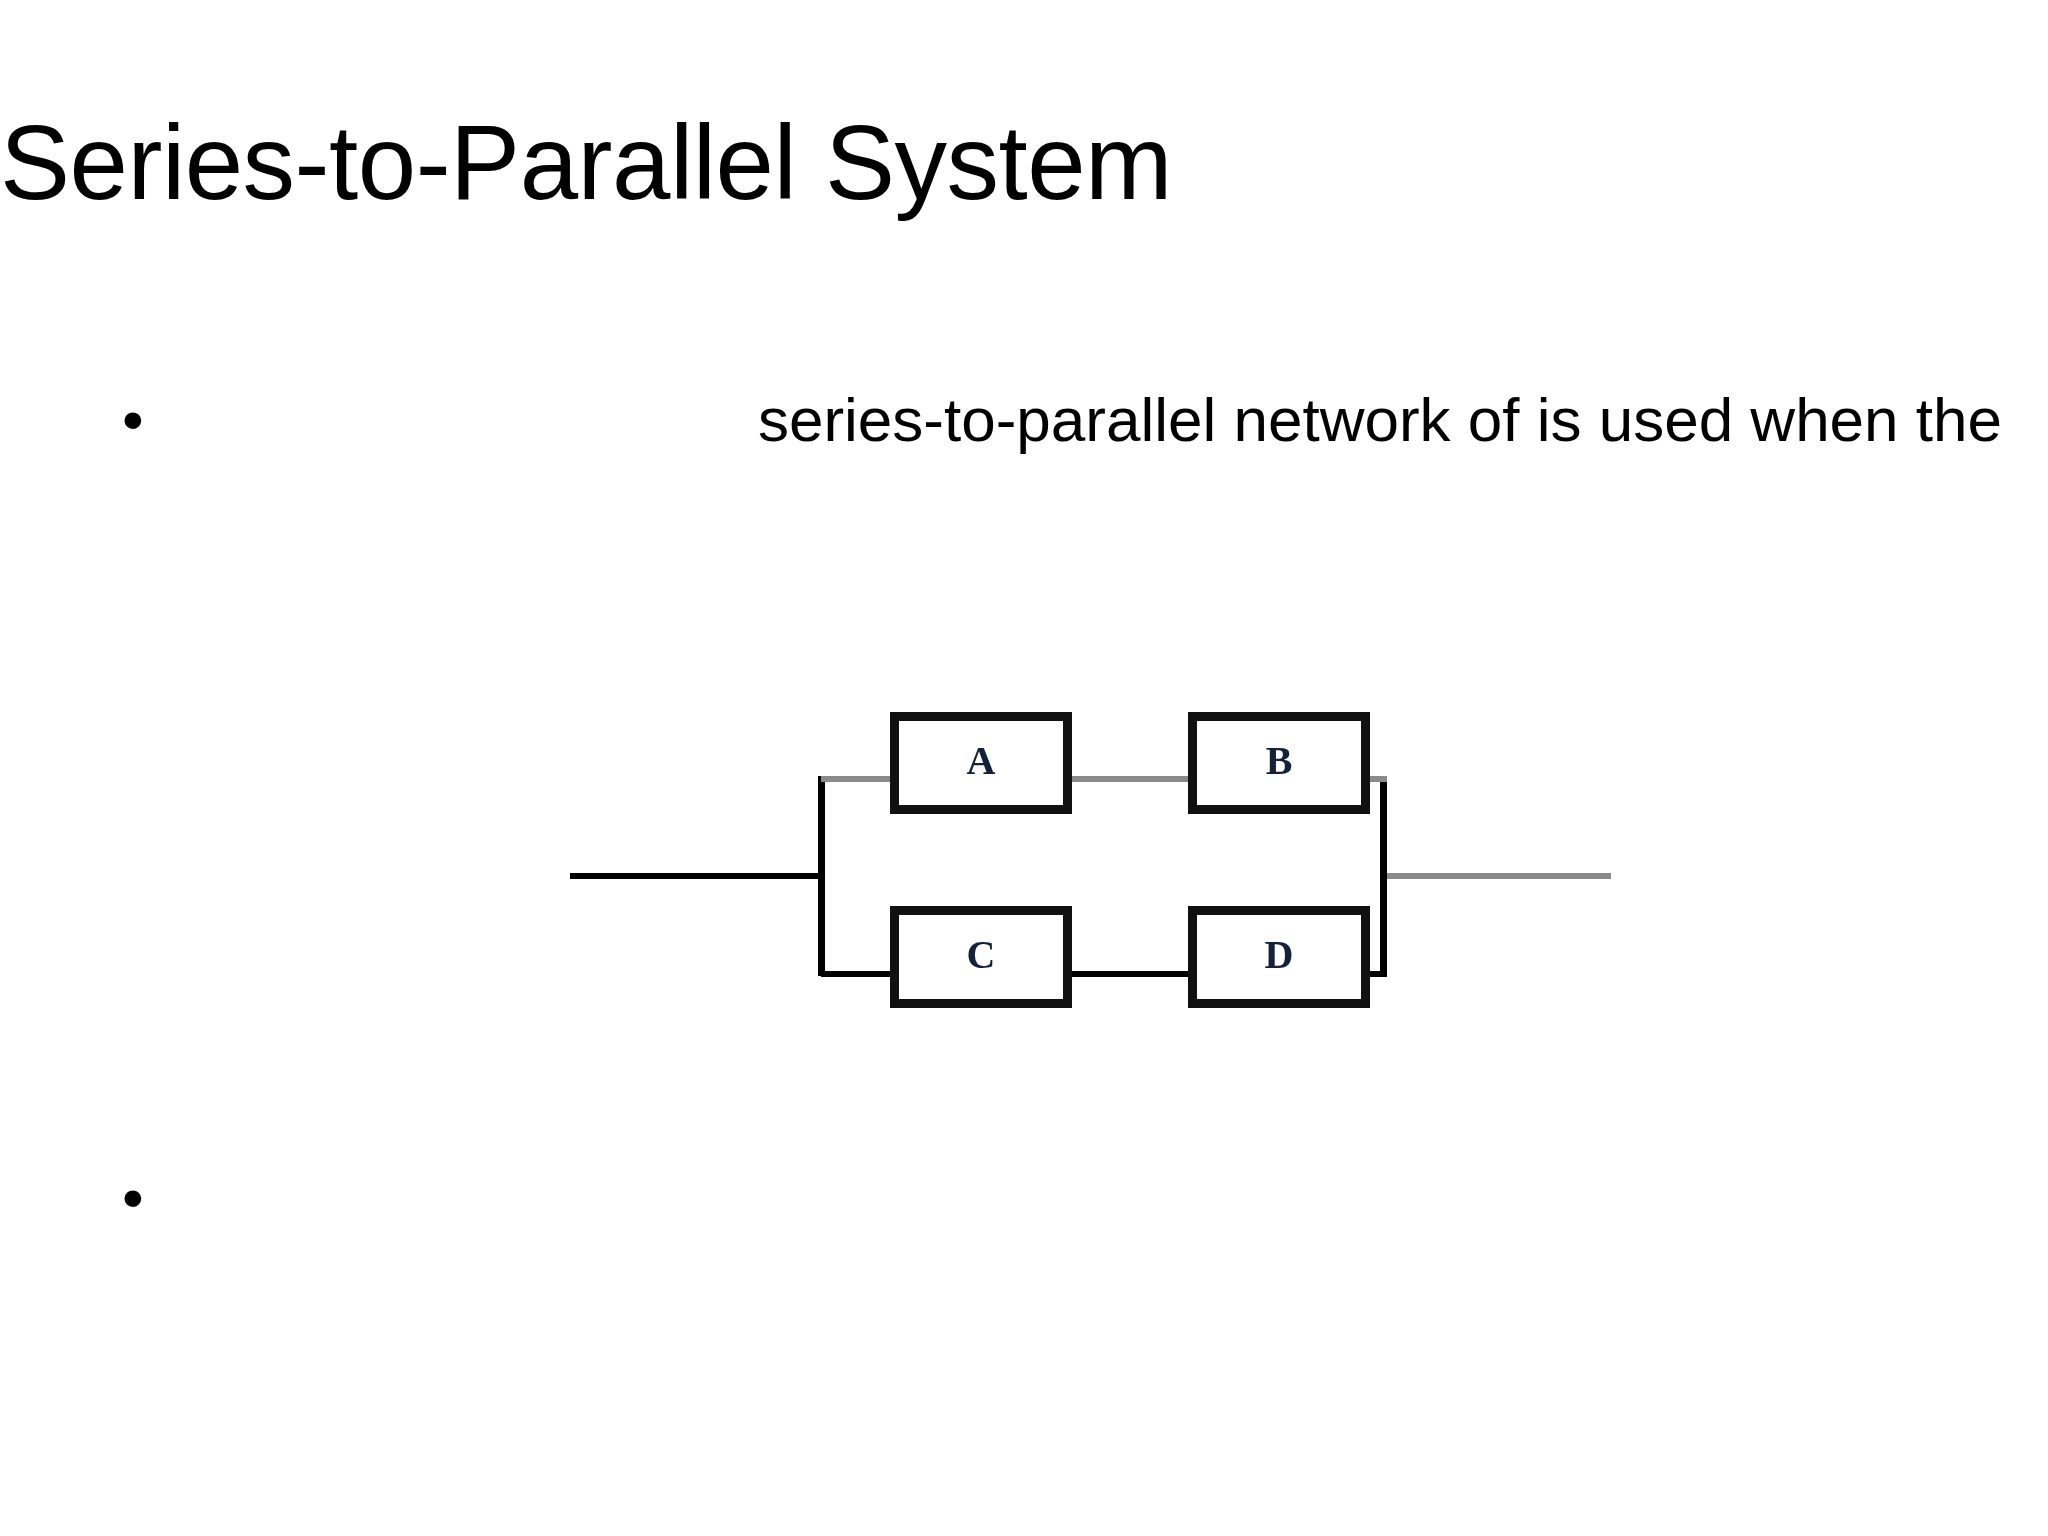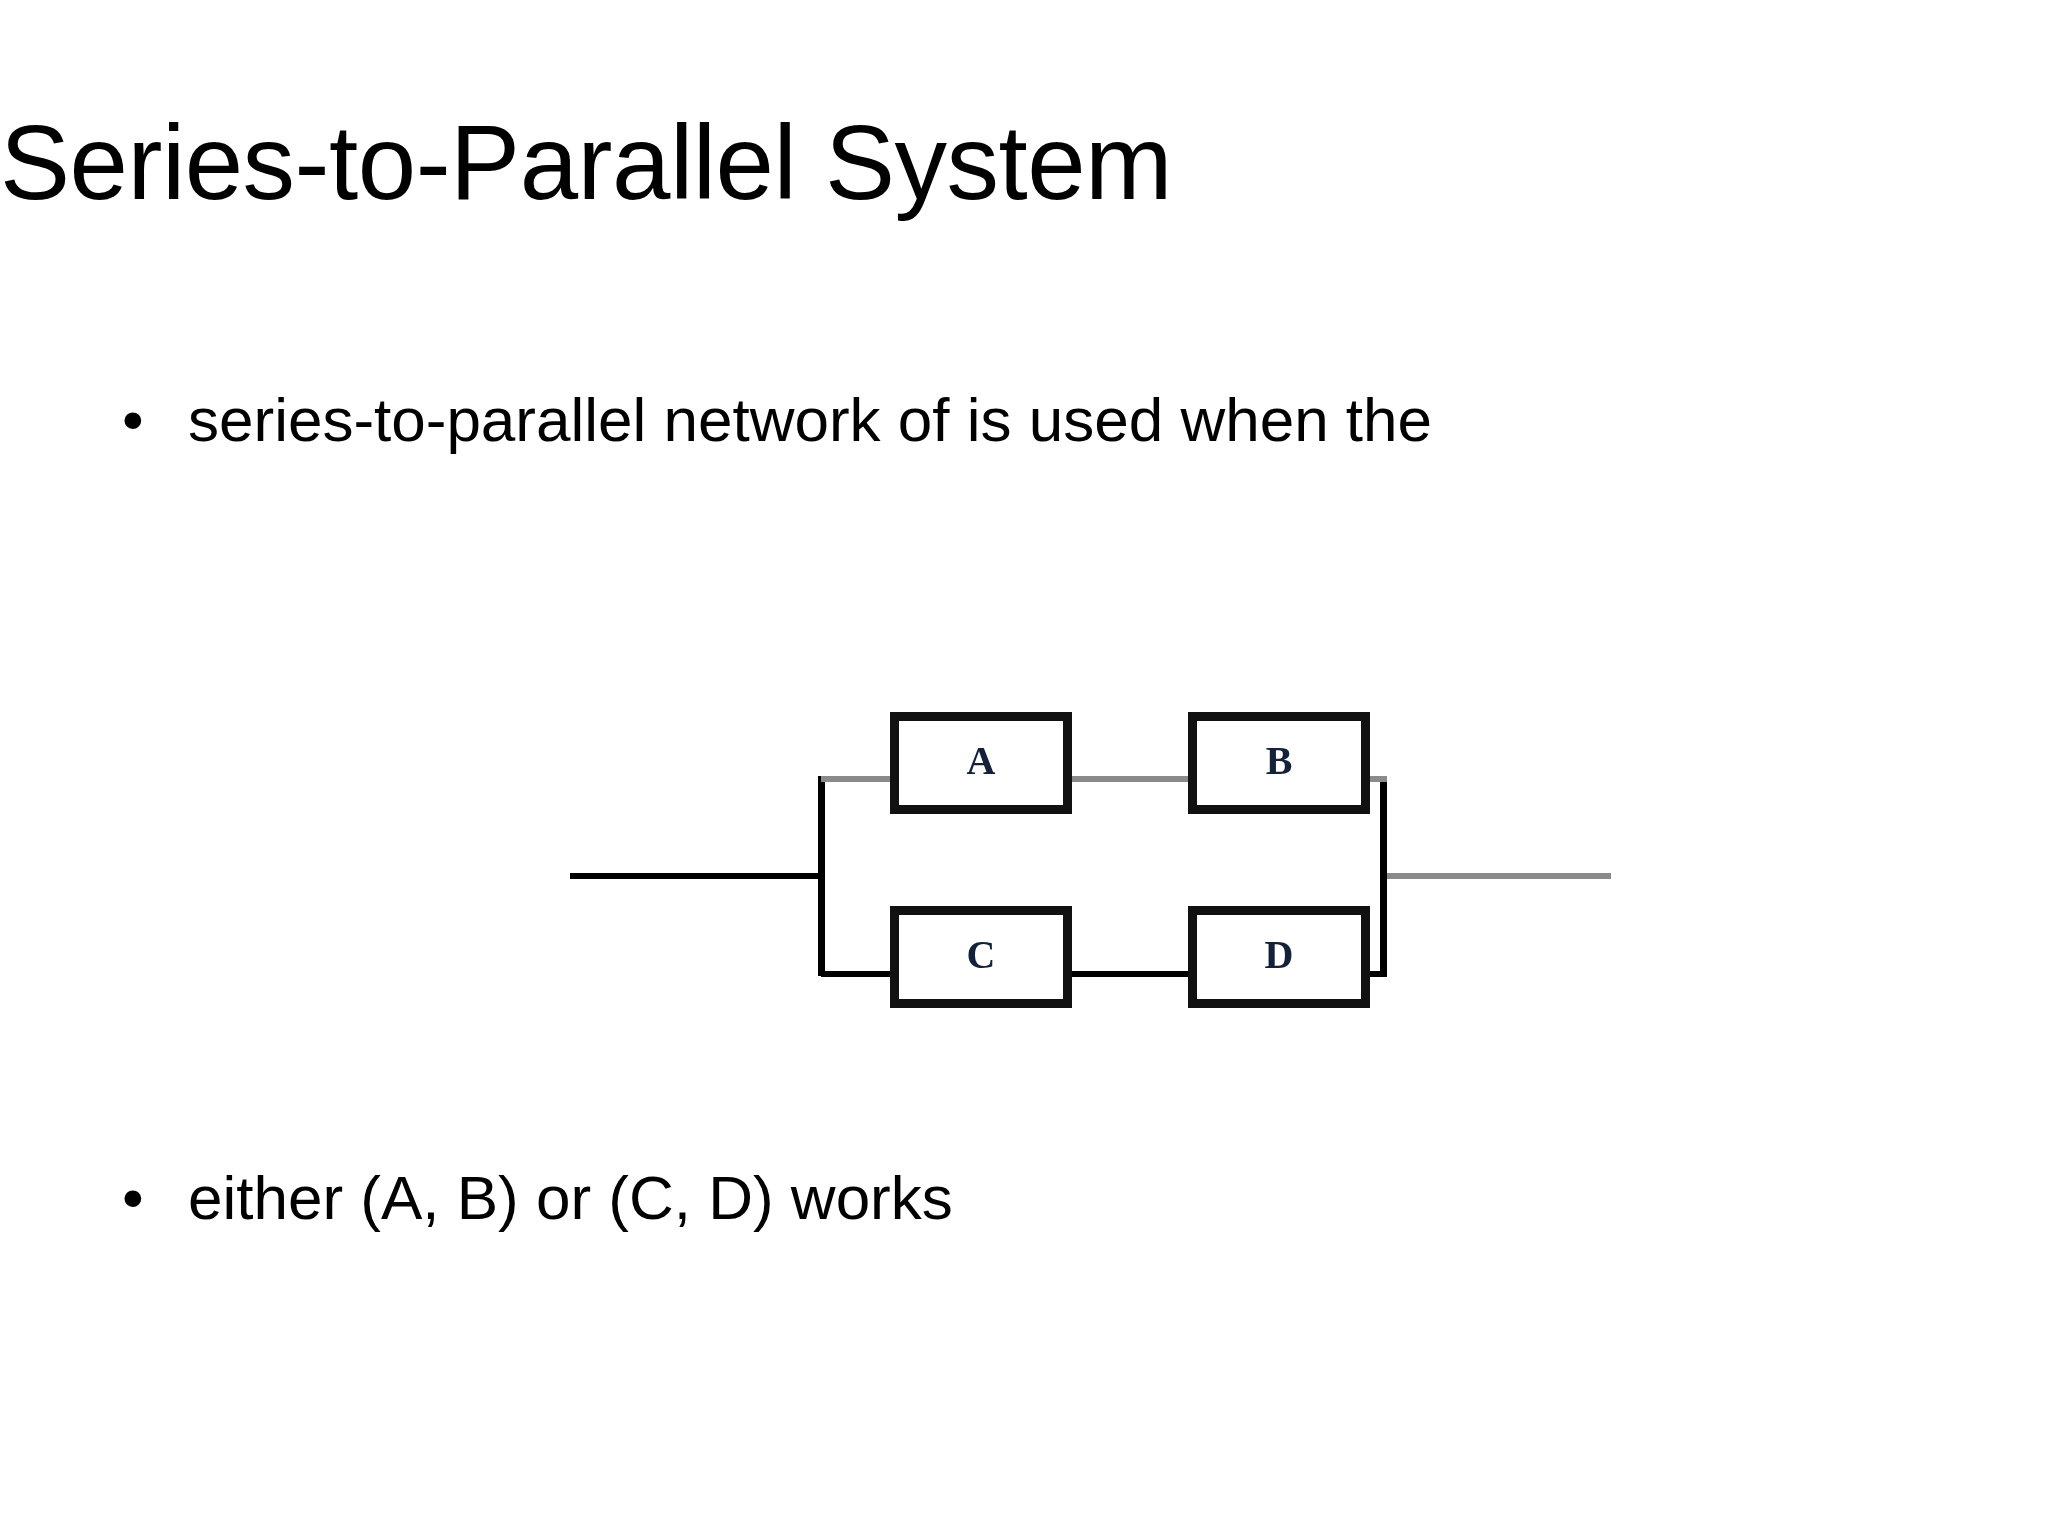--- a/index.html
+++ b/index.html
@@ -54,20 +54,21 @@
   }
   .bullet-text {
     flex: 1 1 auto;
     font-size: 62px;
     line-height: 1.22;
     color: #000000;
   }
   .bullet-line {
     display: block;
     white-space: nowrap;
+    text-align: right;
   }
 
   #bullet-one  { left: 122px; top: 382px;  width: 1880px; }
   #bullet-two  { left: 122px; top: 1160px; width: 1880px; }
 
   
   .figure {
     position: absolute;
     left: 740px;
     top: 690px;
@@ -166,17 +167,16 @@
     </div>
     <div class="comp-box box-d">
       <span class="comp-label">D</span>
     </div>
 
   </div>
 
   <div class="bullet" id="bullet-two">
     <span class="bullet-marker">•</span>
     <span class="bullet-text">
-      <span class="bullet-line">either (A, B) or (C, D) works</span>
     </span>
   </div>
 
 </div>
 
 </body></html>

